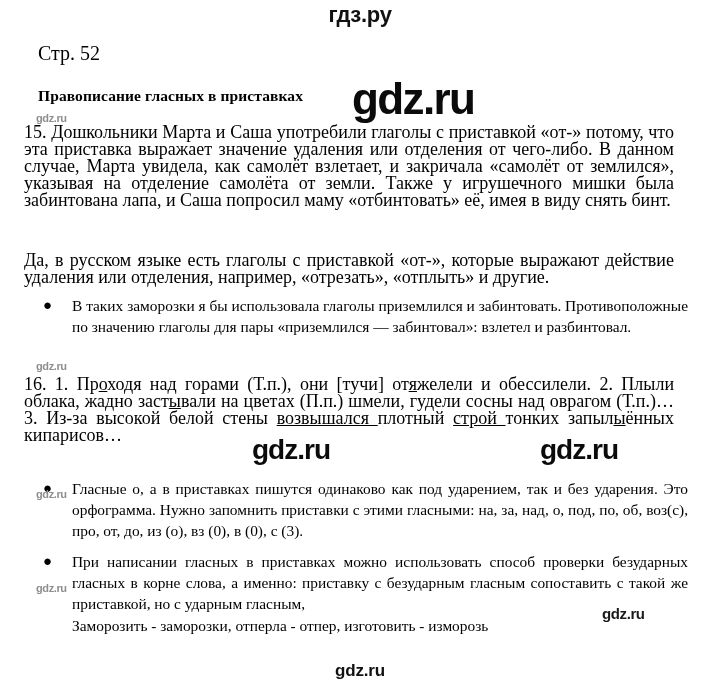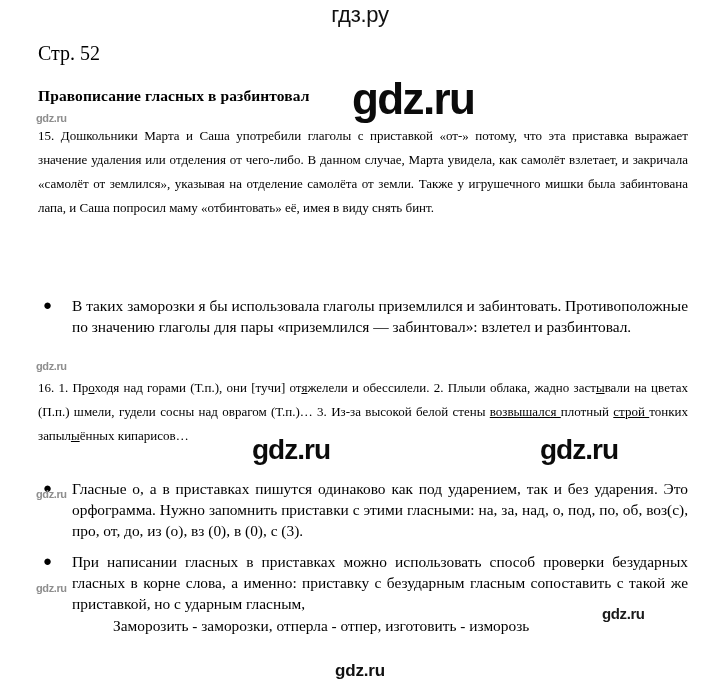--- a/index.html
+++ b/index.html
@@ -19,21 +19,21 @@
   }
 
   
   .site-logo {
     position: absolute;
     top: 2px;
     left: 0;
     width: 720px;
     text-align: center;
     font-family: "Liberation Sans", "DejaVu Sans", sans-serif;
-    font-weight: normal;
+    font-weight: bold;
     font-size: 22px;
     letter-spacing: -0.3px;
     color: #111111;
   }
 
   
   .site-logo-bottom {
     position: absolute;
     top: 661px;
     left: 0;
@@ -58,24 +58,24 @@
     left: 38px;
     top: 87px;
     font-size: 15.5px;
     font-weight: bold;
     letter-spacing: 0.1px;
   }
 
   
   .para {
     position: absolute;
-    left: 38px;
+    left: 24px;
     width: 650px;
-    font-size: 13px;
-    line-height: 24px;
+    font-size: 18px;
+    line-height: 17px;
     text-align: justify;
     text-justify: inter-word;
     hyphens: none;
   }
   .para.last-full > :last-child { }
 
   
   .bullet-block {
     position: absolute;
     left: 38px;
@@ -94,21 +94,21 @@
     line-height: 21.2px;
     text-align: left;
     padding-left: 5px;
     box-sizing: border-box;
   }
   .bullet-text {
     flex: 1 1 auto;
     text-align: justify;
     text-justify: inter-word;
   }
-  .bullet-text.ragged { text-align: left; margin-left: 41px; }
+  .bullet-text.ragged { text-align: left; }
 
   u.mark { text-decoration: underline; text-underline-offset: 1px; }
 
   
   .wm {
     position: absolute;
     font-family: "Liberation Sans", "DejaVu Sans", sans-serif;
     font-weight: bold;
     letter-spacing: -0.4px;
     white-space: nowrap;
@@ -135,24 +135,25 @@
 </style>
 </head>
 <body>
 
 <div id="page">
 
   <div class="site-logo">гдз.ру</div>
 
   <div class="page-number">Стр. 52</div>
 
-  <div class="section-title">Правописание гласных в разбинтовал</div>
+  <div class="section-title">Правописание гласных в приставках</div>
 
   <div class="para" style="top:124px;">15. Дошкольники Марта и Саша употребили глаголы с приставкой «от-» потому, что эта приставка выражает значение удаления или отделения от чего-либо. В данном случае, Марта увидела, как самолёт взлетает, и закричала «самолёт от землился», указывая на отделение самолёта от земли. Также у игрушечного мишки была забинтована лапа, и Саша попросил маму «отбинтовать» её, имея в виду снять бинт.</div>
 
+  <div class="para" style="top:252px;">Да, в русском языке есть глаголы с приставкой «от-», которые выражают действие удаления или отделения, например, «отрезать», «отплыть» и другие.</div>
 
   <div class="bullet-block" style="top:295px;">
     <div class="bullet-row">
       <span class="bullet-dot">●</span>
       <span class="bullet-text">В таких заморозки я бы использовала глаголы приземлился и забинтовать. Противоположные по значению глаголы для пары «приземлился — забинтовал»: взлетел и разбинтовал.</span>
     </div>
   </div>
 
   <div class="para" style="top:376px;"><span>16. 1. Пр</span><u class="mark">о</u><span>ходя над горами (Т.п.), они [тучи] от</span><u class="mark">я</u><span>желели и обессилели. 2. Плыли облака, жадно заст</span><u class="mark">ы</u><span>вали на цветах (П.п.) шмели, гудели сосны над оврагом (Т.п.)…   3. Из-за высокой белой стены </span><u class="mark">возвышался </u><span>плотный </span><u class="mark">строй </u><span>тонких запыл</span><u class="mark">ы</u><span>ённых кипарисов…</span></div>
 

